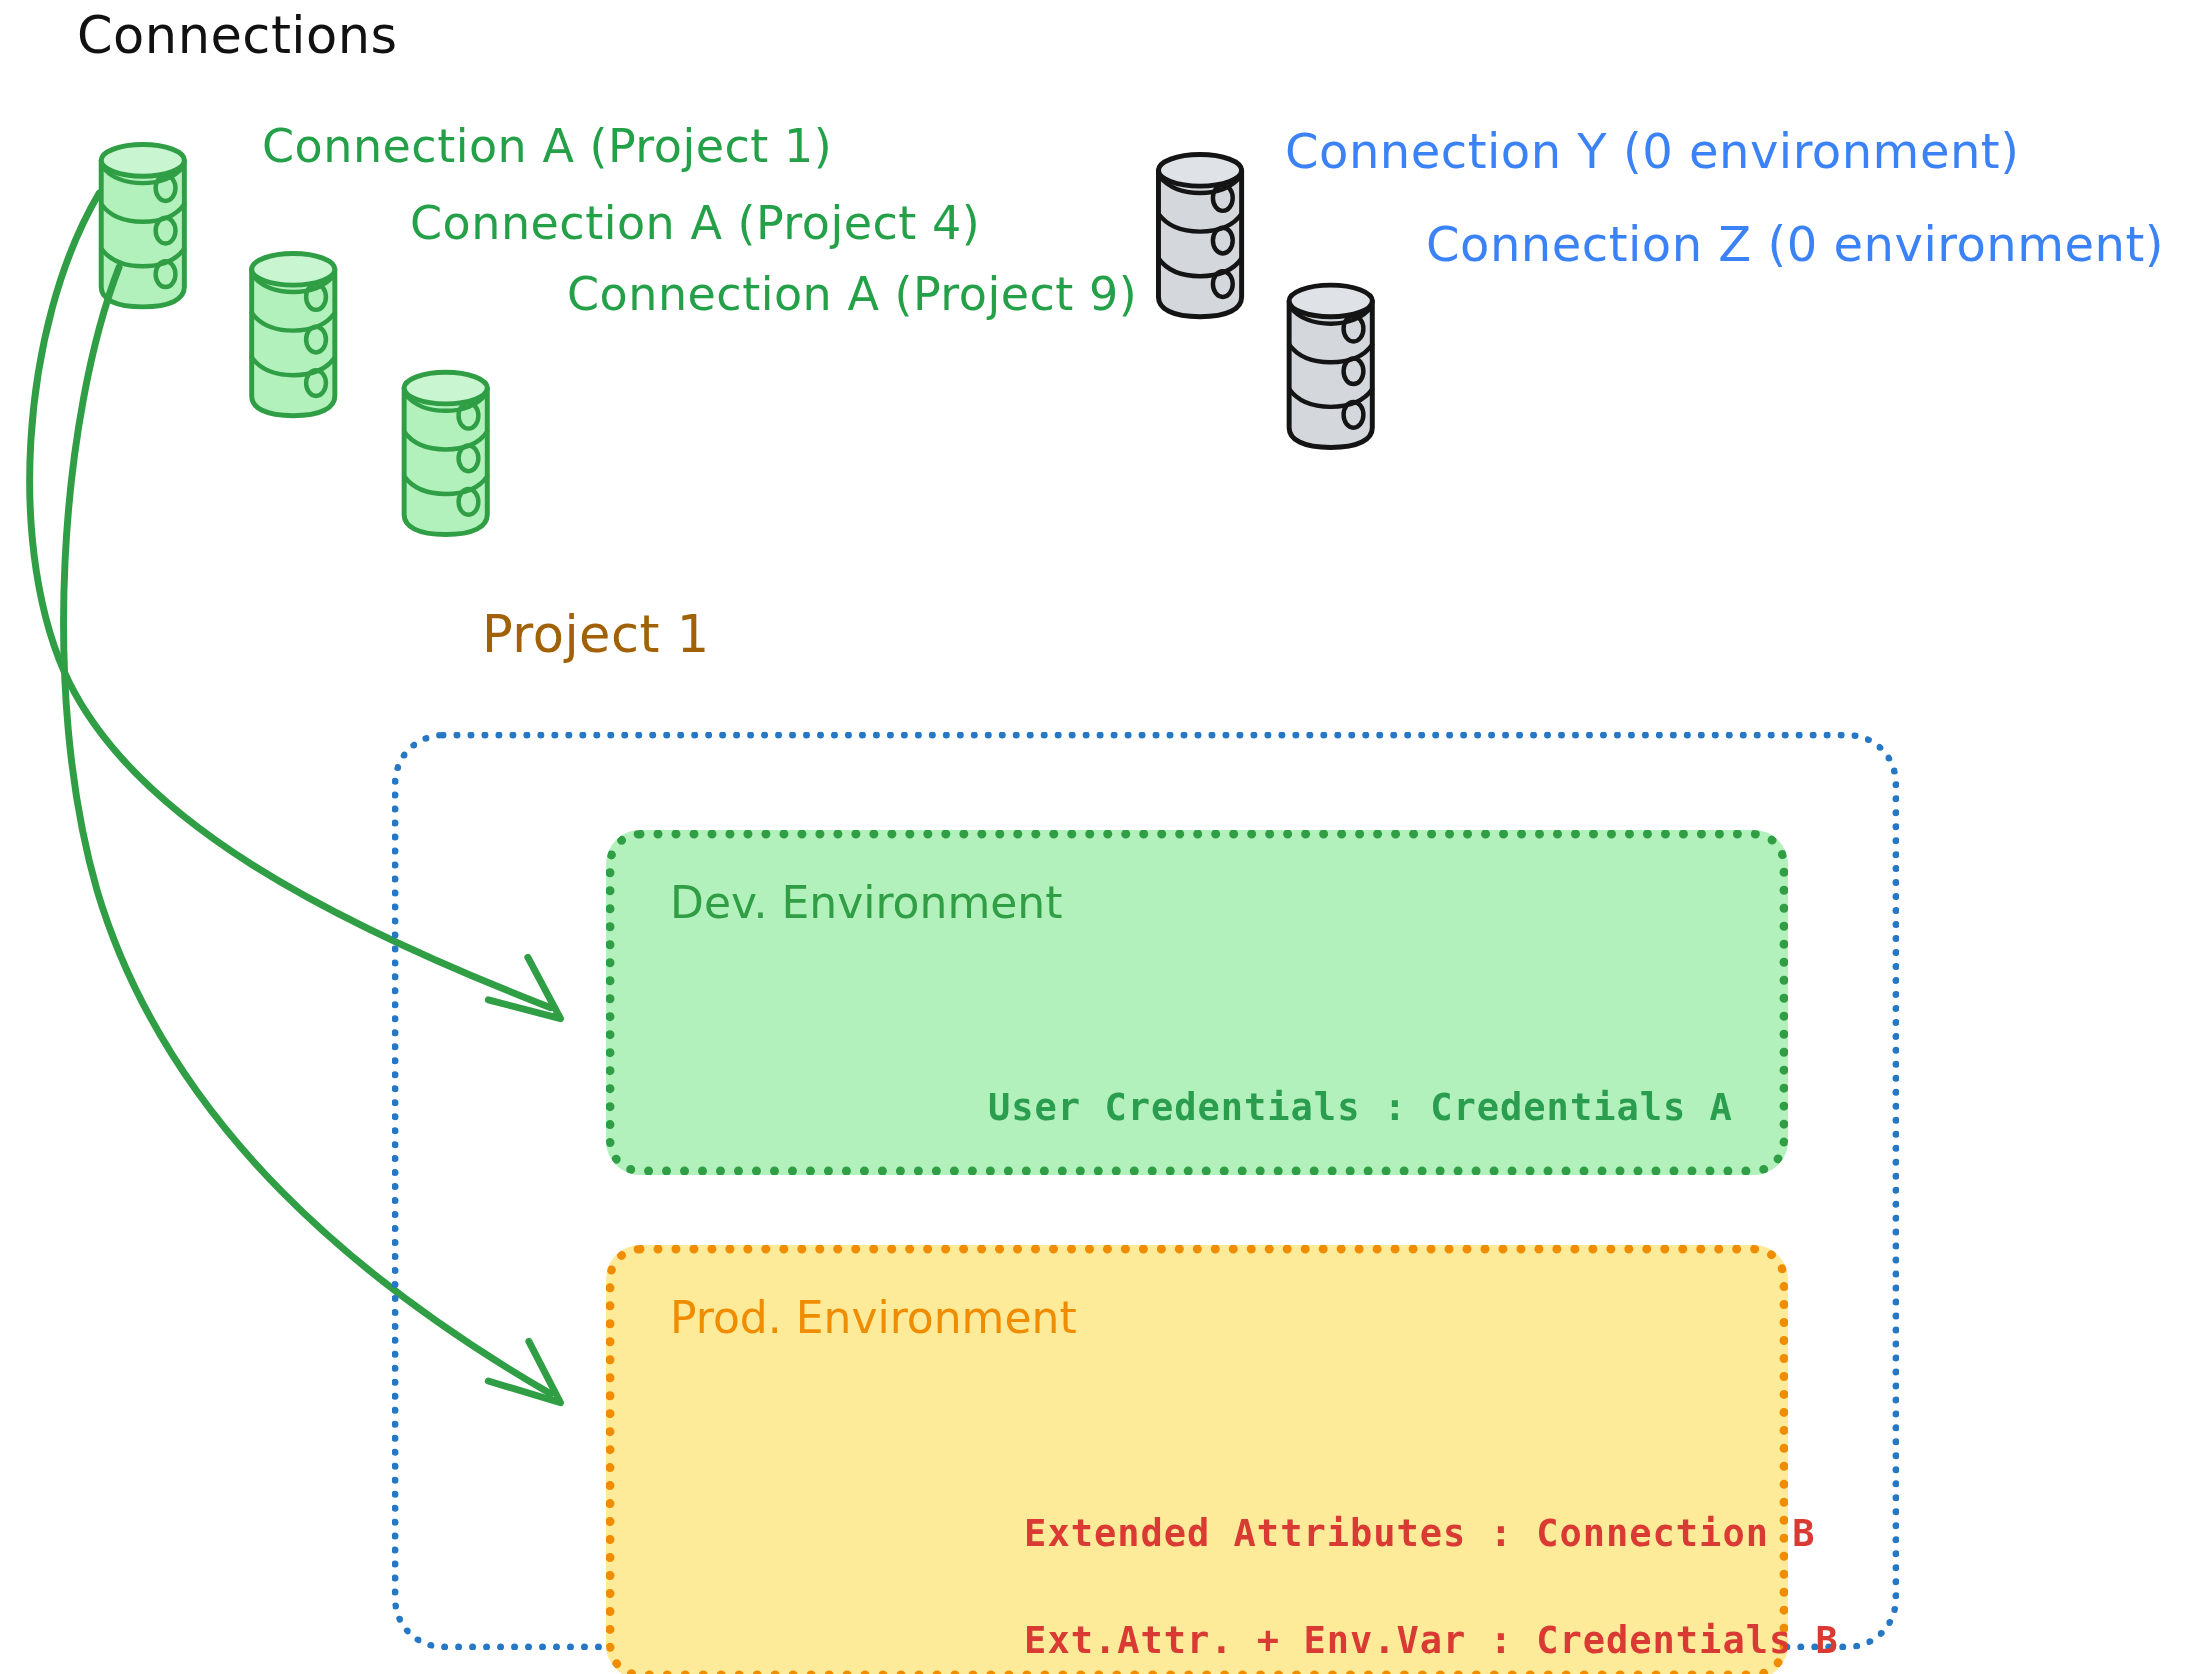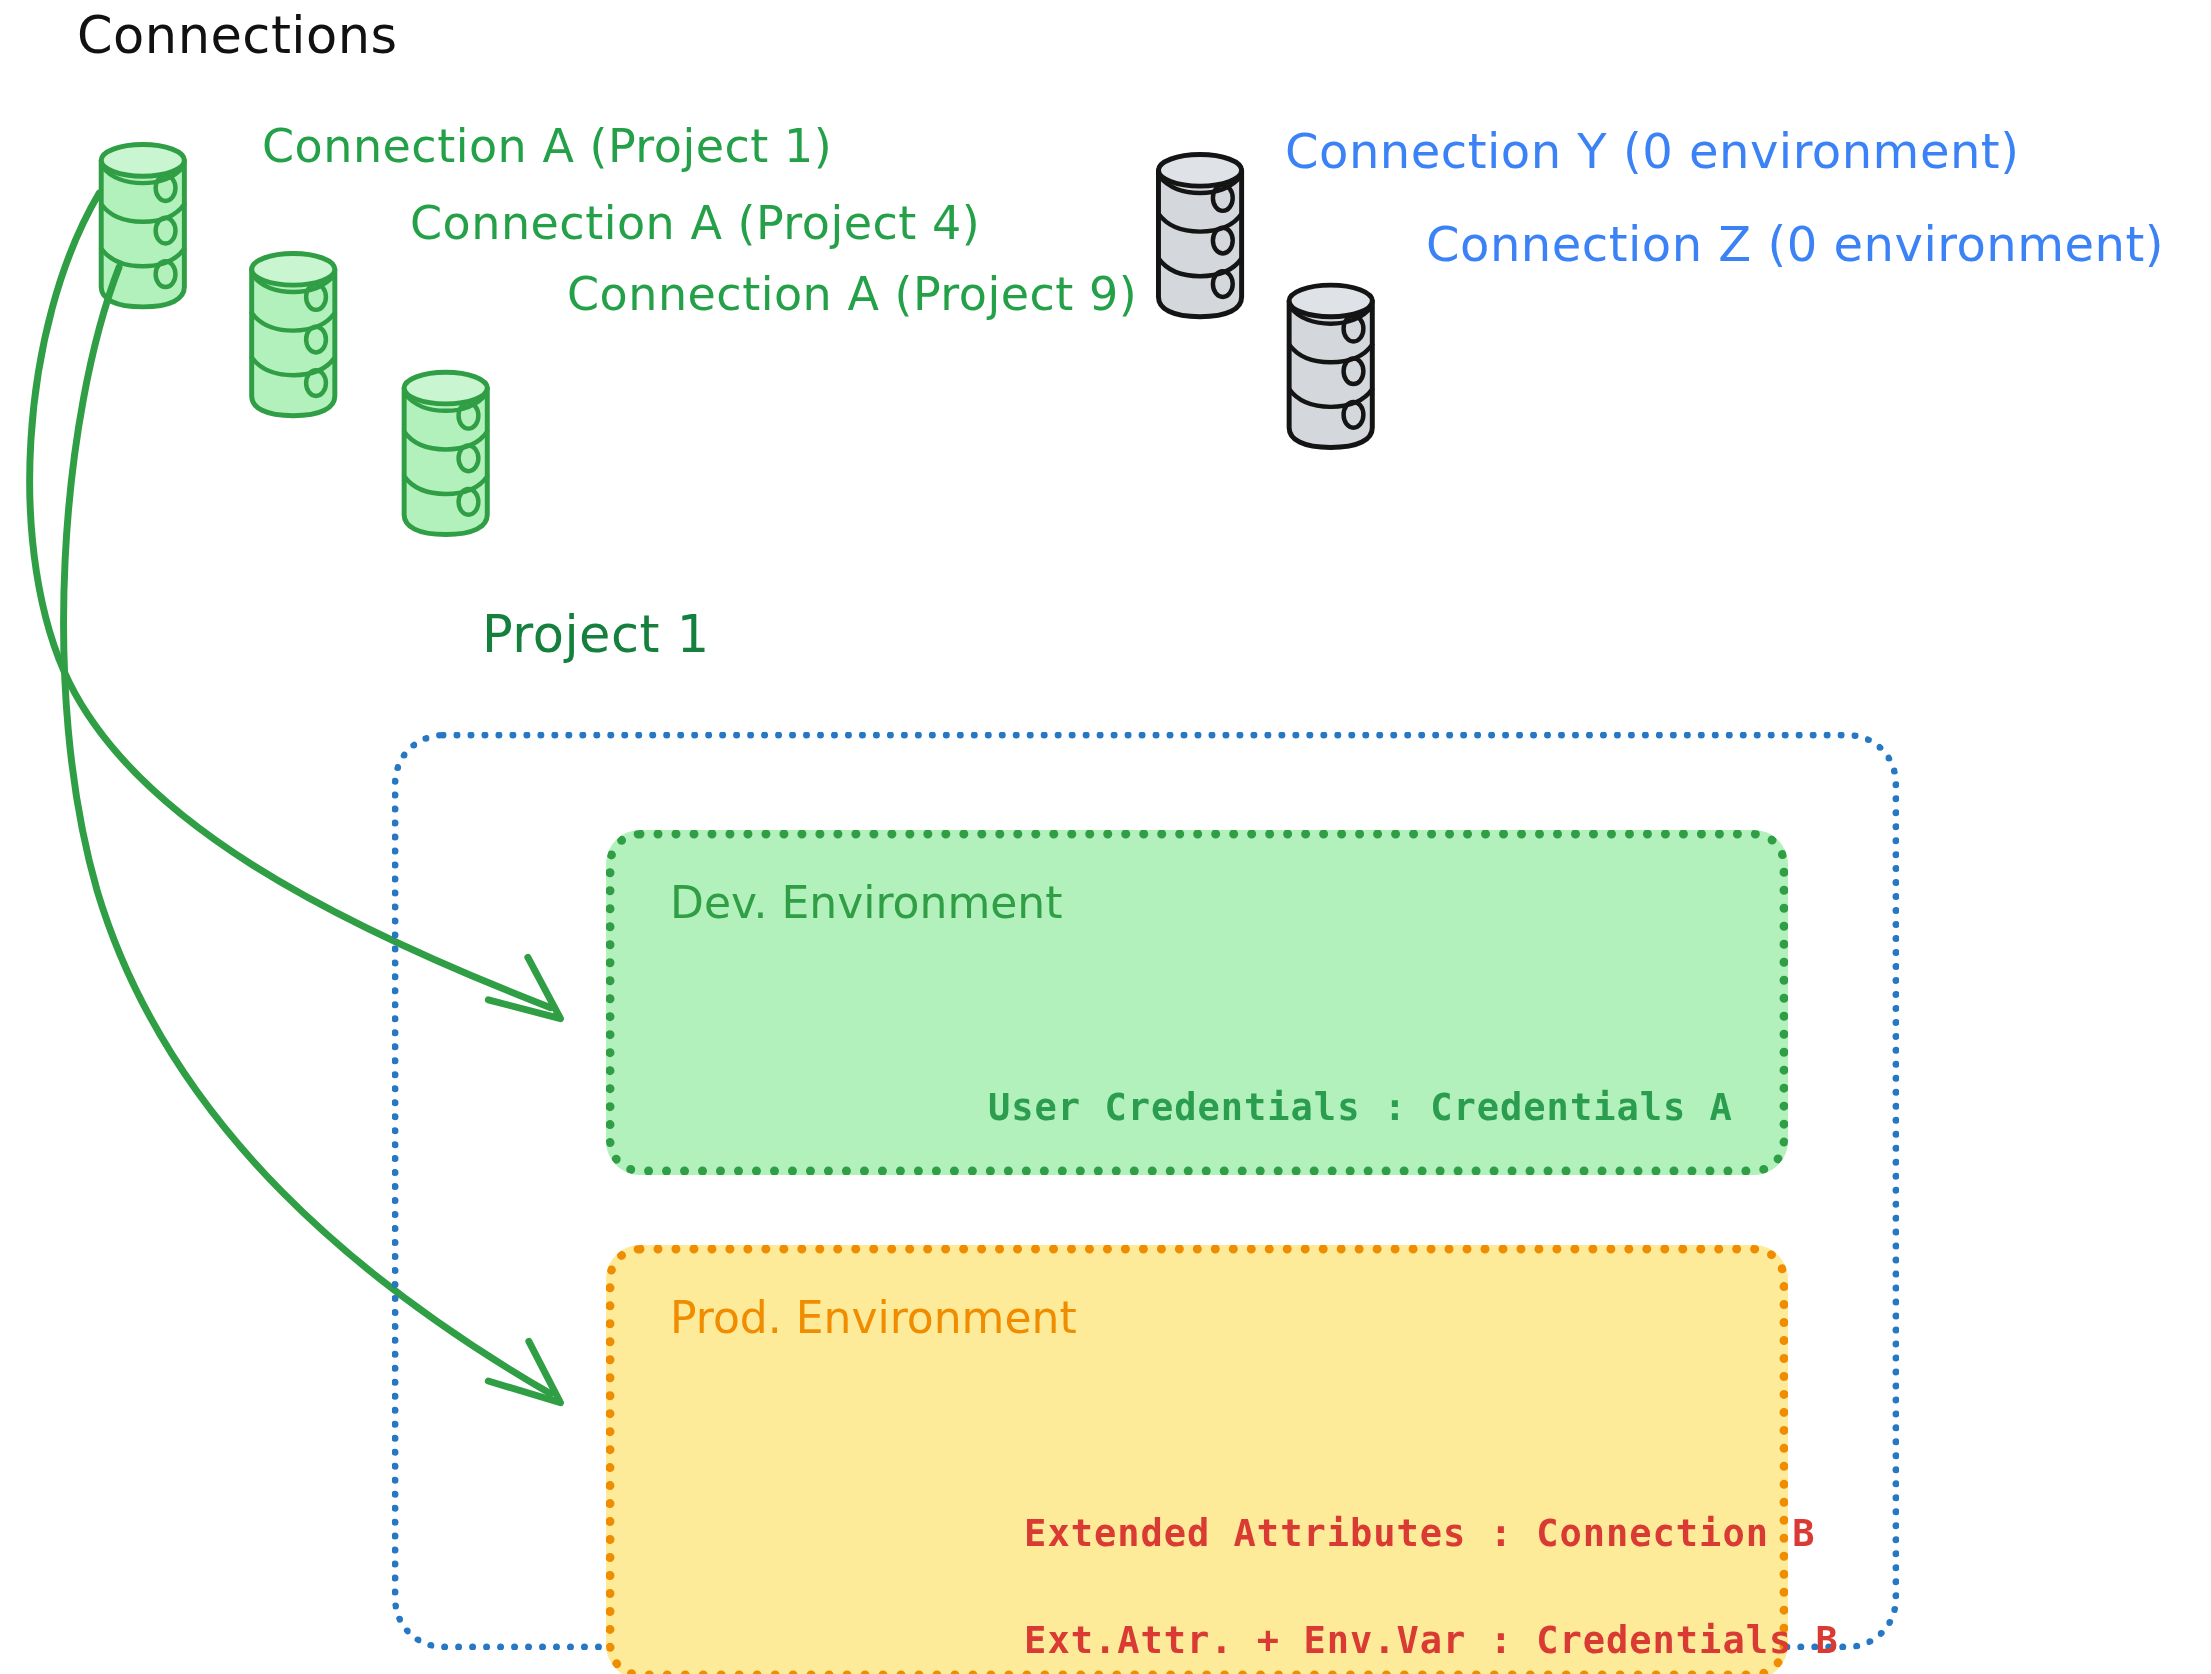--- a/index.html
+++ b/index.html
@@ -59,21 +59,21 @@
   #label-conn-a1 { left: 230px; top: 123px; }
   #label-conn-a2 { left: 378px; top: 200px; }
   #label-conn-a3 { left: 535px; top: 271px; }
   #label-conn-y  { left: 1285px; top: 127px; }
   #label-conn-z  { left: 1426px; top: 220px; }
 
   #label-project1 {
     left: 482px;
     top: 609px;
     font-size: 51px;
-    color: #15803d;
+    color: #a16207;
     font-weight: 400;
   }
 
   #project-box {
     position: absolute;
     left: 392px;
     top: 732px;
     width: 1507px;
     height: 918px;
     border: 7px dotted #2778c4;

